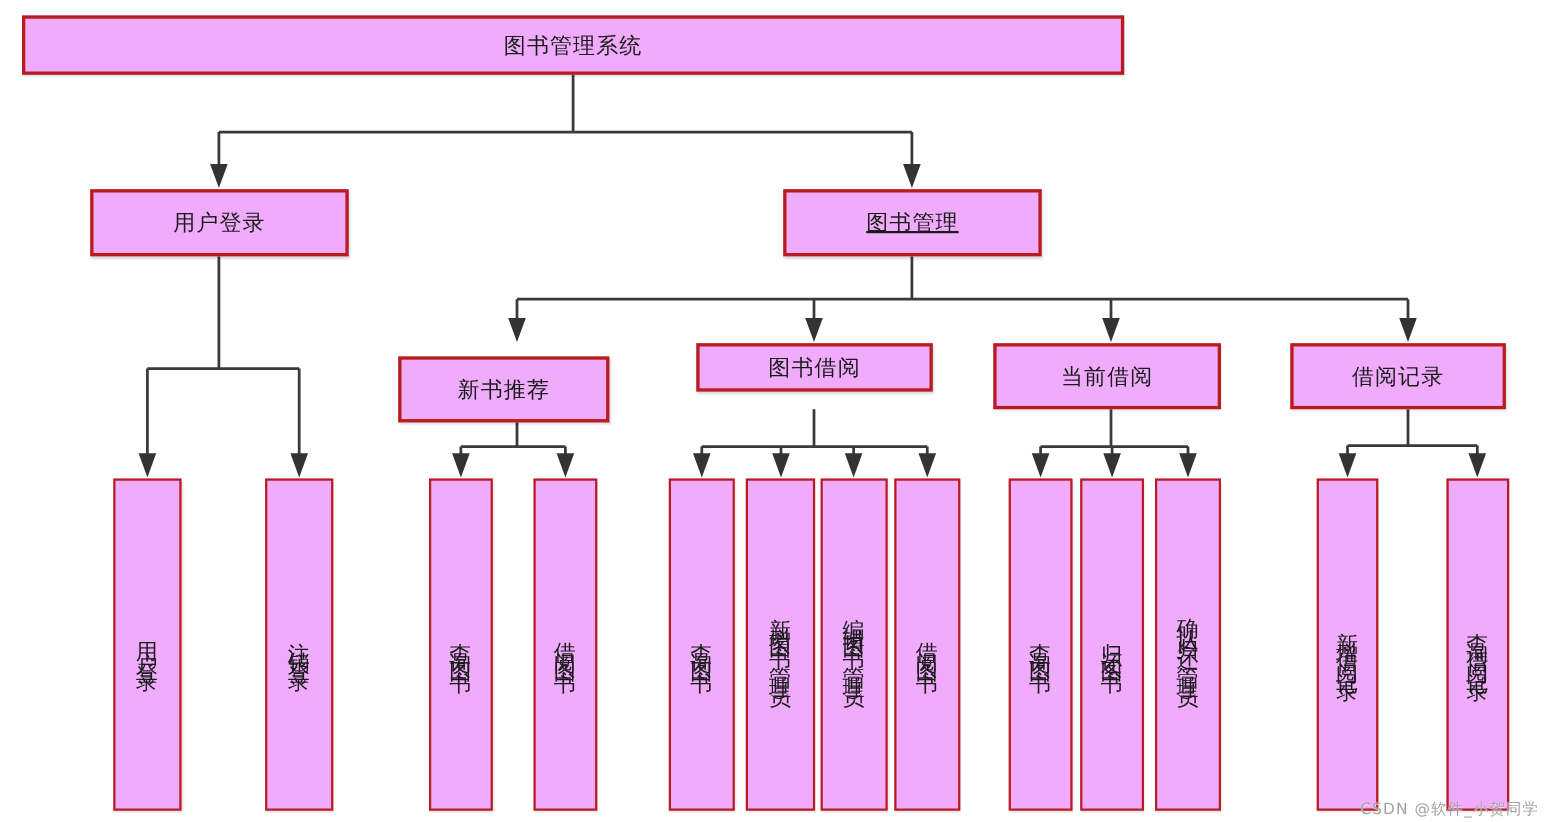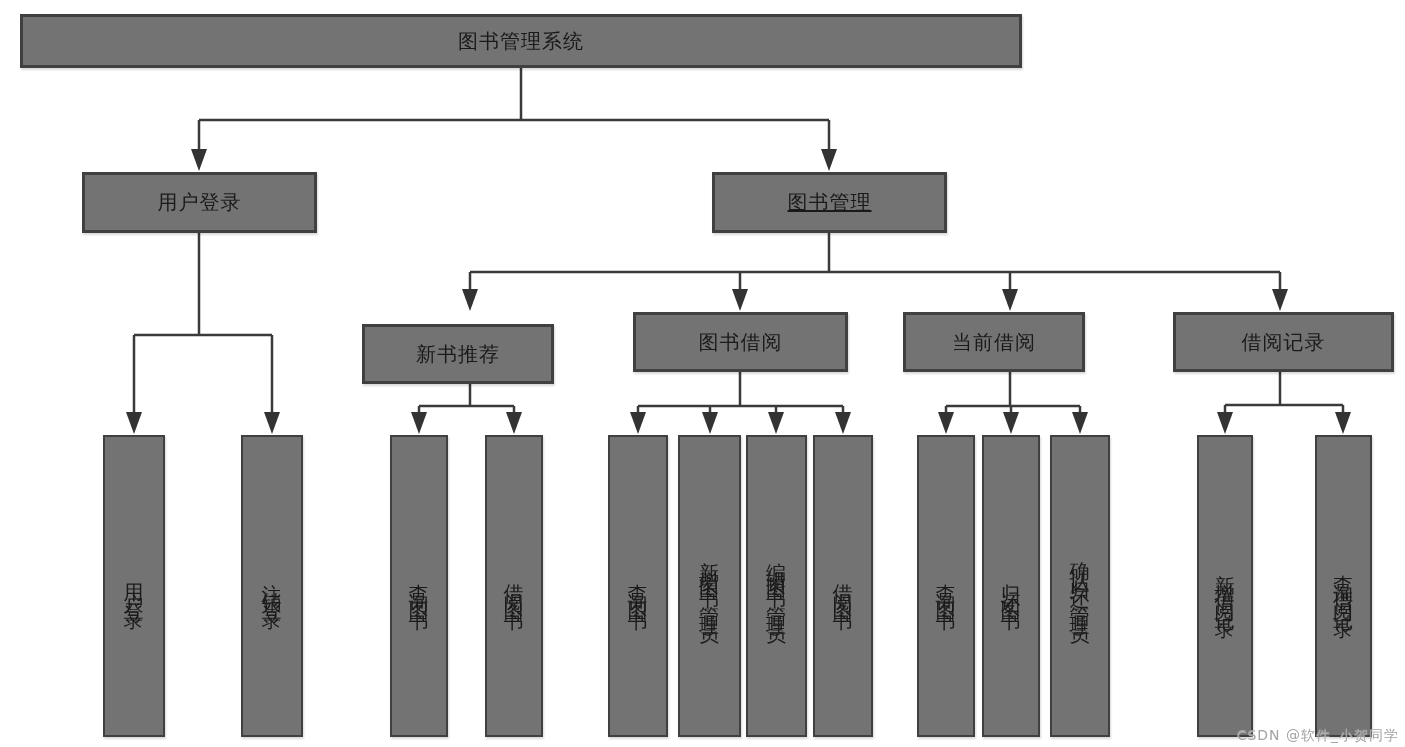--- a/index.html
+++ b/index.html
@@ -7,22 +7,22 @@
     position:relative;
     width:1405px;height:747px;
     background:#fff;
     font-family:"DejaVu Sans","Liberation Sans",sans-serif;
     color:#1a1a1a;
     overflow:hidden;
   }
   .box{
     position:absolute;
     box-sizing:border-box;
-    background:#737373;
-    border:3px solid #404040;
+    background:#f0abfc;
+    border:3px solid #b91c1c;
     display:flex;
     align-items:center;
     justify-content:center;
     font-size:20px;
     letter-spacing:1px;
     box-shadow:1px 2px 2px rgba(0,0,0,0.15);
     z-index:2;
   }
   .leaf{
     border-width:2px;
@@ -97,27 +97,27 @@
   <div class="box" style="left:82px;top:172px;width:235px;height:61px;">
     <span>用户登录</span>
   </div>
   <div class="box" style="left:712px;top:172px;width:235px;height:61px;text-decoration:underline;">
     <span>图书管理</span>
   </div>
 
   <div class="box" style="left:362px;top:324px;width:192px;height:60px;">
     <span>新书推荐</span>
   </div>
-  <div class="box" style="left:633px;top:312px;width:215px;height:60px;">
+  <div class="box" style="left:633px;top:312px;width:215px;height:44px;">
     <span>图书借阅</span>
   </div>
-  <div class="box" style="left:903px;top:312px;width:182px;height:60px;">
+  <div class="box" style="left:903px;top:312px;width:207px;height:60px;">
     <span>当前借阅</span>
   </div>
-  <div class="box" style="left:1173px;top:312px;width:221px;height:60px;">
+  <div class="box" style="left:1173px;top:312px;width:196px;height:60px;">
     <span>借阅记录</span>
   </div>
 
   <div class="box leaf" style="left:103px;top:435px;width:62px;height:302px;">
     <span class="vtext">用户登录</span>
   </div>
   <div class="box leaf" style="left:241px;top:435px;width:62px;height:302px;">
     <span class="vtext">注销登录</span>
   </div>
 

